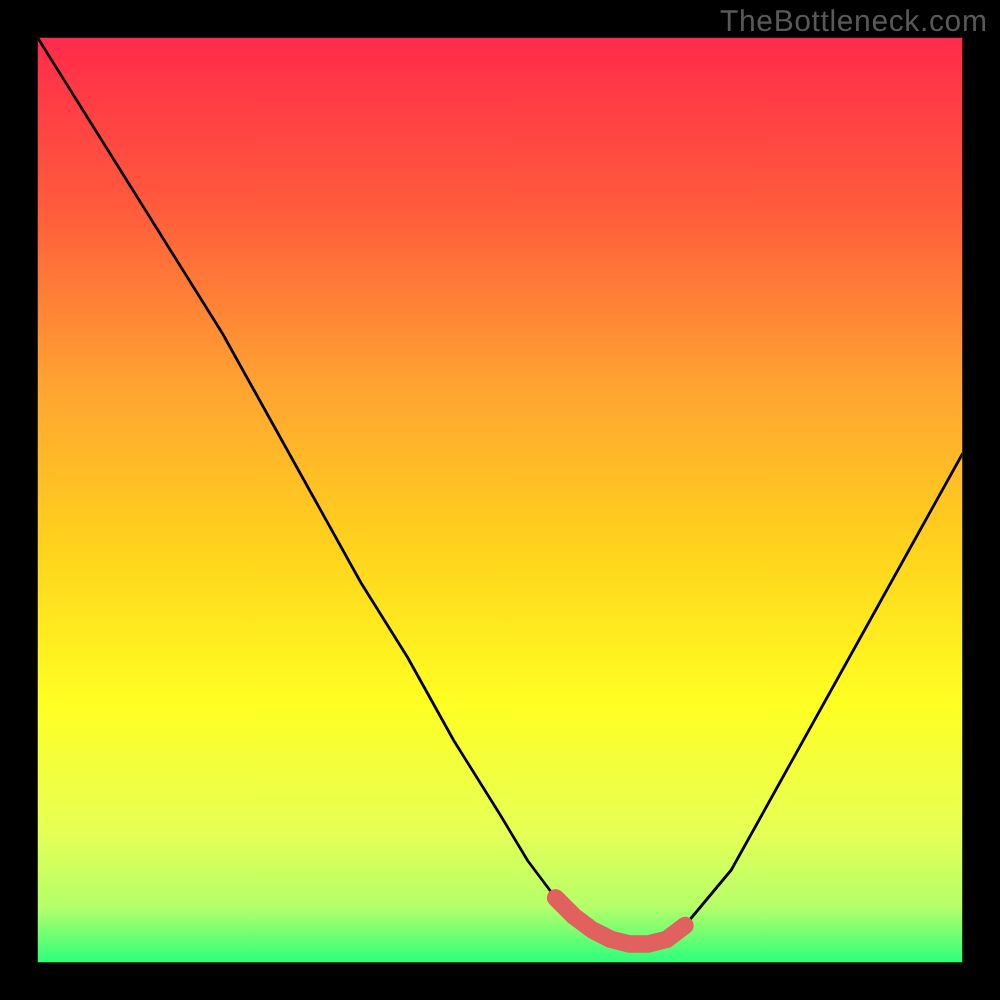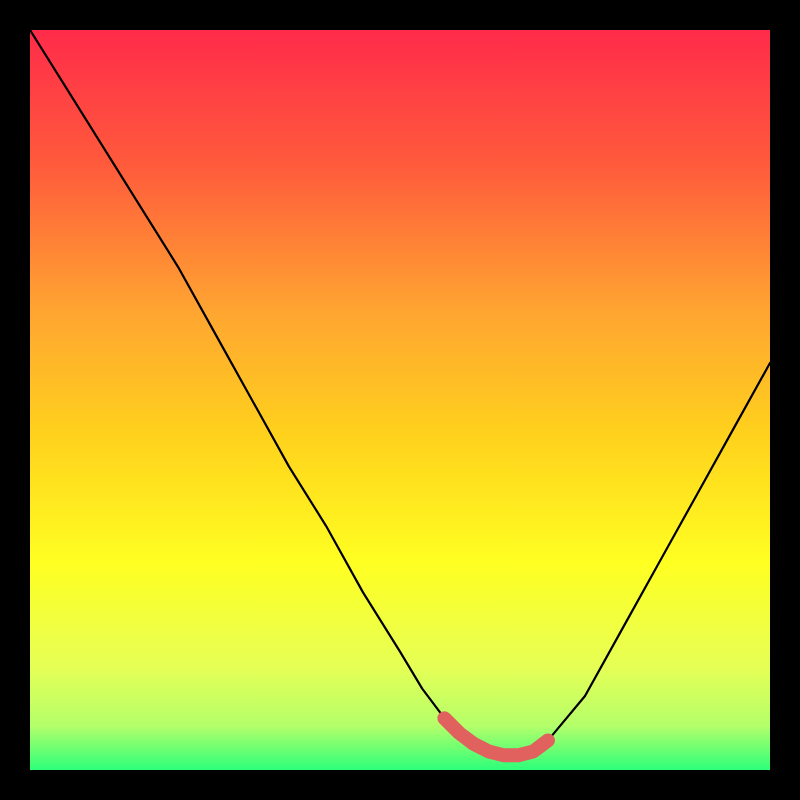--- a/index.html
+++ b/index.html
@@ -33,20 +33,21 @@
     top: 30px;
     width: 740px;
     height: 740px;
     display: block;
   }
 </style>
 </head>
 <body>
 <div class="frame">
 
+  <div class="watermark">TheBottleneck.com</div>
 
   <svg class="plot" viewBox="0 0 740 740" preserveAspectRatio="none">
     <defs>
       <linearGradient id="bg-grad" x1="0" y1="0" x2="0" y2="1">
         <stop id="g0" offset="0%" stop-color="#ff2b4a"></stop>
         <stop id="g1" offset="18%" stop-color="#ff5a3c"></stop>
         <stop id="g2" offset="38%" stop-color="#ffa531"></stop>
         <stop id="g3" offset="55%" stop-color="#ffd21c"></stop>
         <stop id="g4" offset="72%" stop-color="#ffff22"></stop>
         <stop id="g5" offset="86%" stop-color="#e6ff55"></stop>

